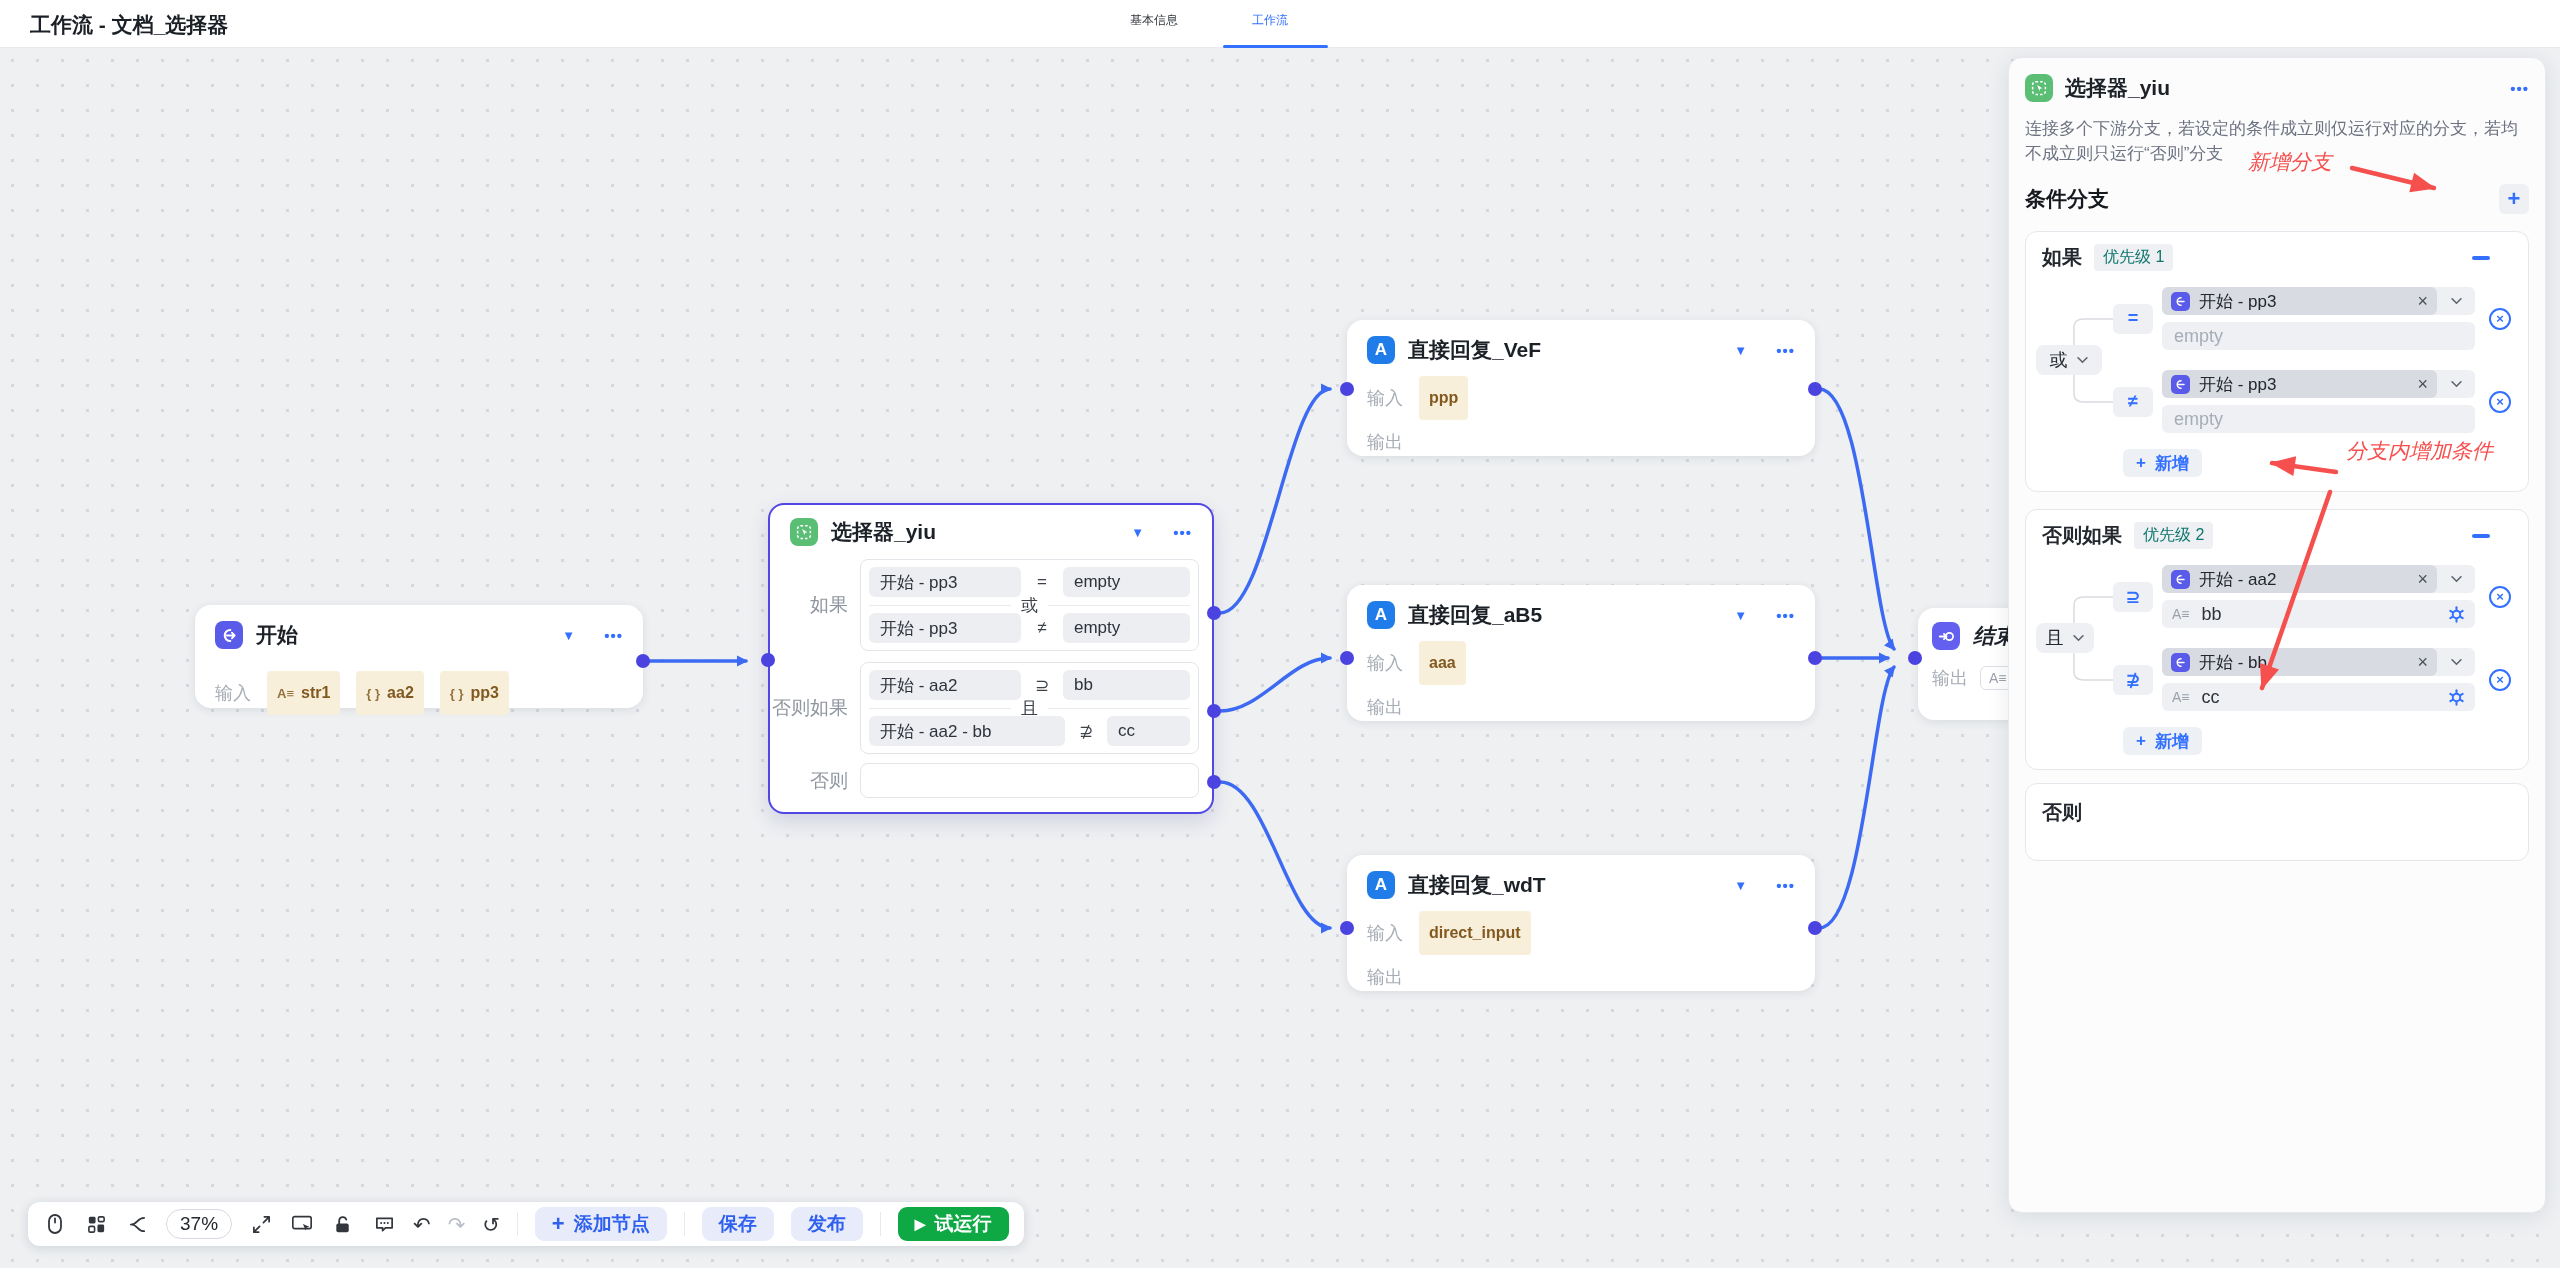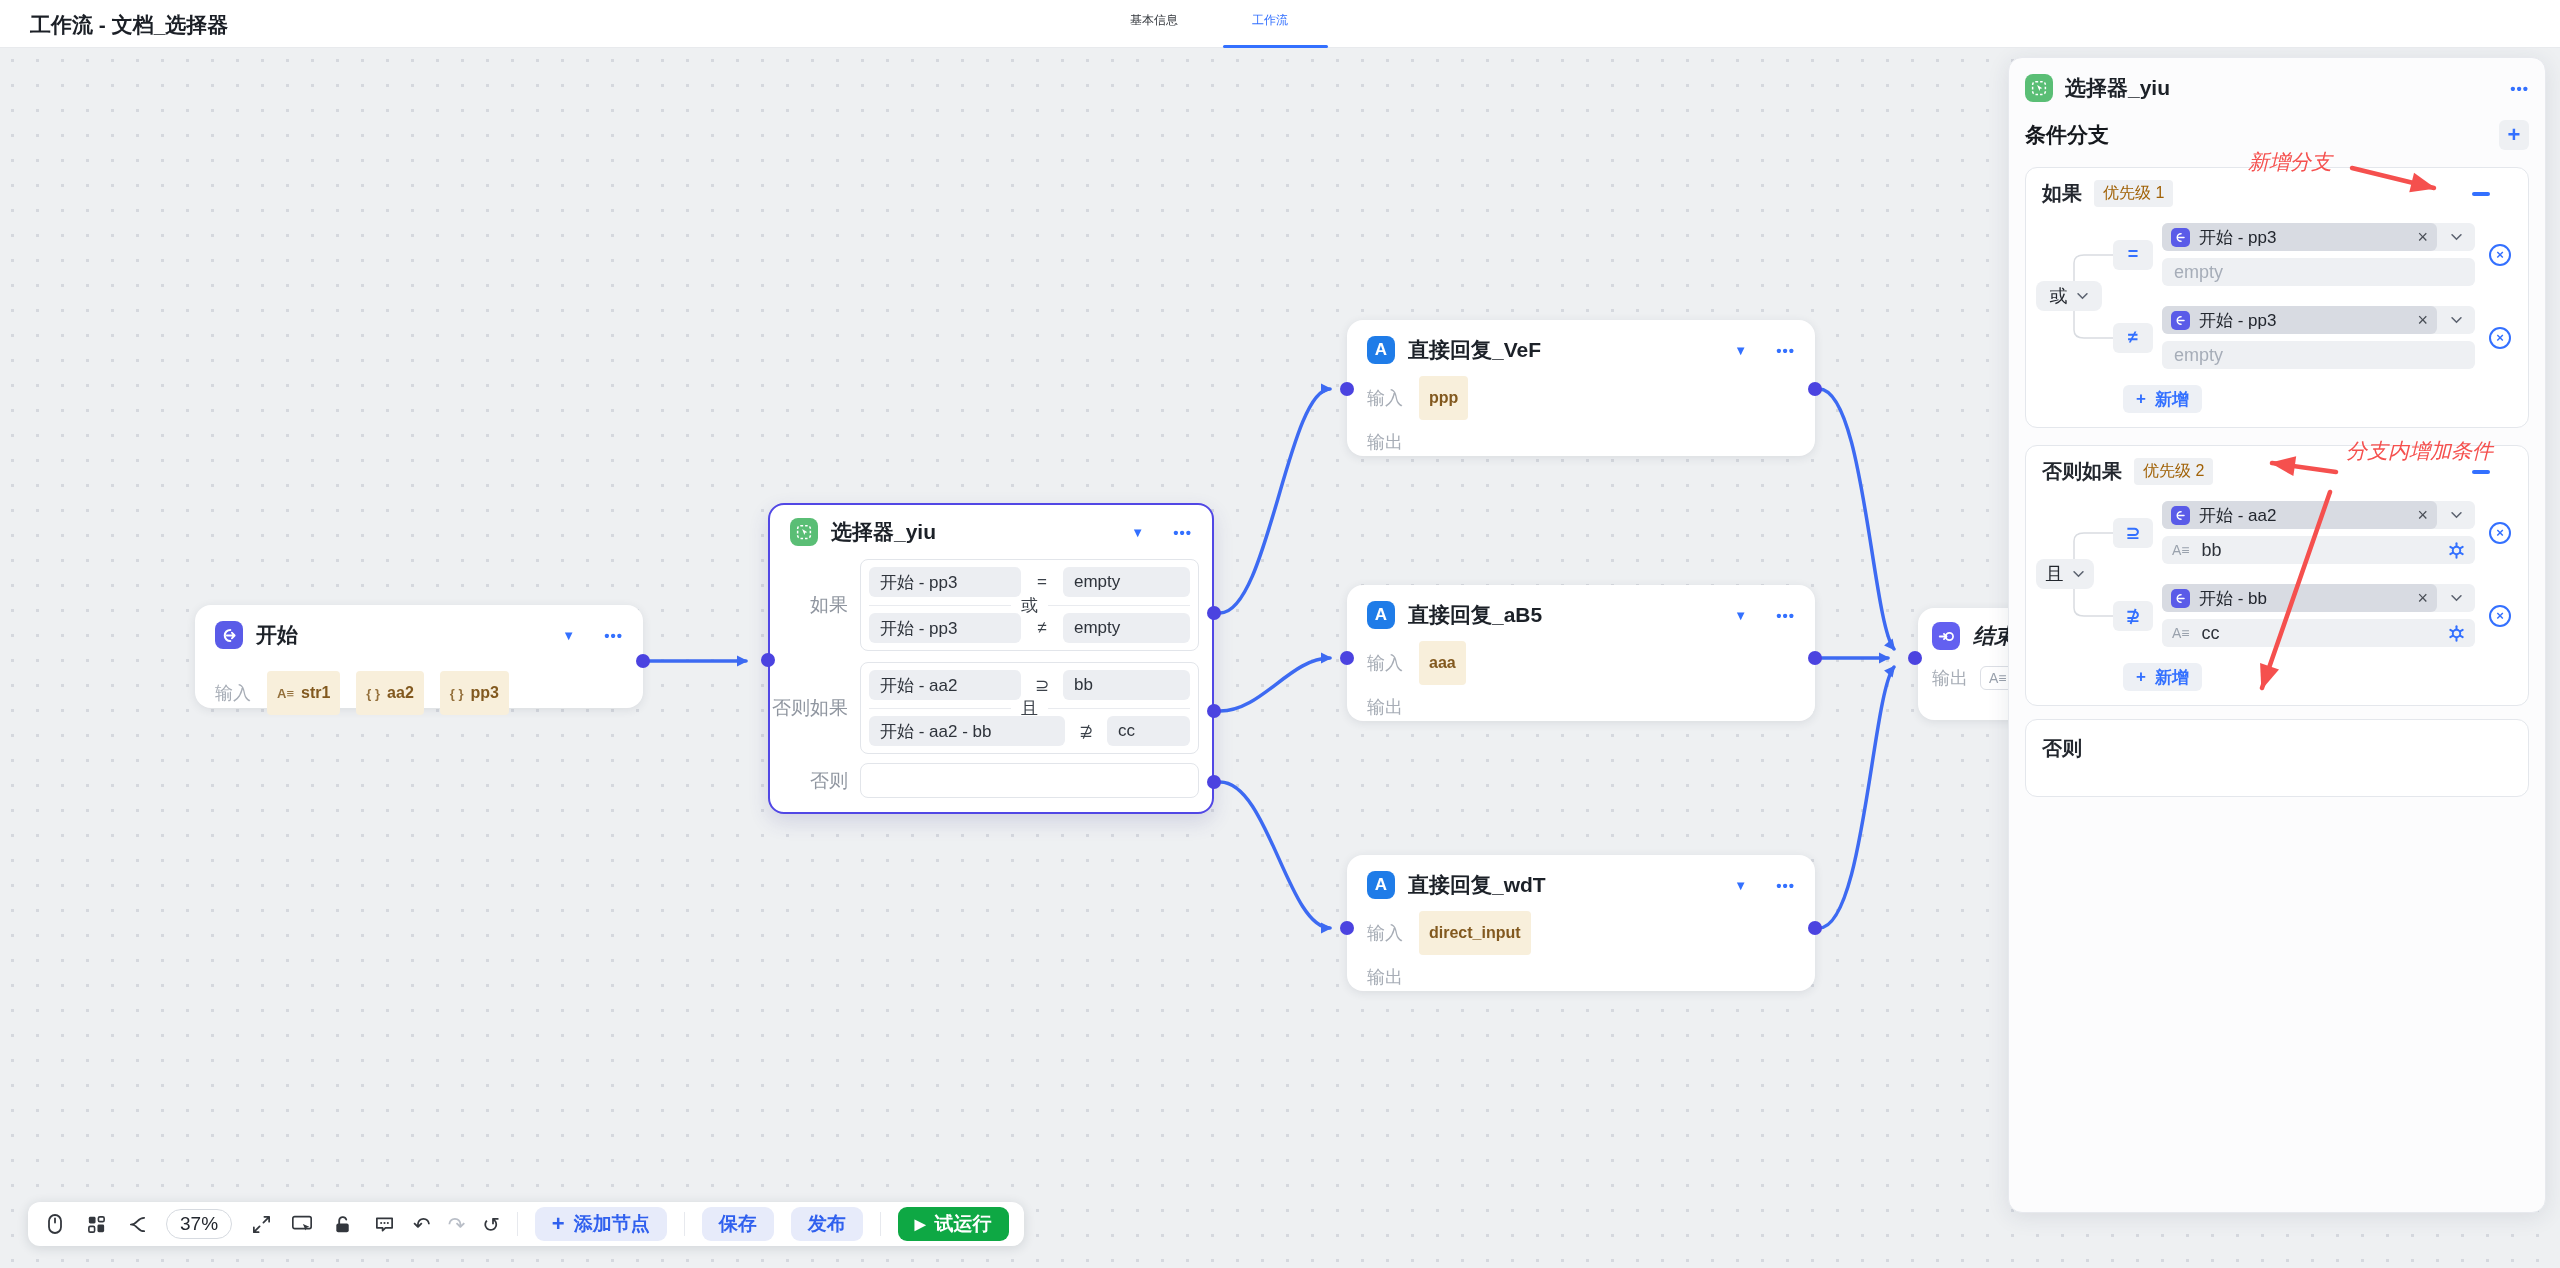--- a/index.html
+++ b/index.html
@@ -62,21 +62,21 @@
   .panel-more { margin-left:auto; color:#3370ff; font-size:15px; font-weight:700; letter-spacing:1px; cursor:pointer; }
   .panel-desc { margin-top:14px; font-size:17px; line-height:25px; color:#6b7280; }
   .section-row { margin-top:18px; display:flex; align-items:center; }
   .section-title { font-size:21px; font-weight:700; color:#15181d; }
   .add-branch-btn { margin-left:auto; width:30px; height:30px; background:#eef0f3; border-radius:6px;
     color:#3370ff; font-size:22px; font-weight:700; display:flex; align-items:center; justify-content:center; cursor:pointer; }
 
   .branch-card { margin-top:17px; border:1px solid #e4e7ec; border-radius:12px; background:#fff; padding:12px 12px 14px 10px; }
   .branch-head { display:flex; align-items:center; gap:12px; margin-bottom:16px; padding-left:6px; }
   .branch-label { font-size:20px; font-weight:700; color:#23272e; }
-  .priority-badge { background:#eef0f3; border-radius:4px; padding:3px 9px; font-size:16px; color:#a16207; }
+  .priority-badge { background:#eef0f3; border-radius:4px; padding:3px 9px; font-size:16px; color:#0f766e; }
   .minus-btn { margin-left:auto; margin-right:26px; width:18px; height:4px; background:#3370ff; border-radius:2px; cursor:pointer; }
   .branch-body { display:flex; }
   .join-col { position:relative; flex:0 0 77px; }
   .join-box { position:absolute; left:0; top:58px; width:66px; height:30px; background:#eef0f3;
     border-radius:8px; display:flex; align-items:center; justify-content:center; gap:8px;
     font-size:18px; color:#23272e; cursor:pointer; }
   .conds { flex:1; }
   .cond-group { display:flex; align-items:center; gap:9px; }
   .cond-group + .cond-group { margin-top:20px; }
   .op-box { width:40px; height:30px; flex:none; background:#eef0f3; border-radius:6px; color:#3370ff;
@@ -317,20 +317,21 @@
   <div class="panel-head">
     <span class="panel-icon">
       <svg width="18" height="18" viewBox="0 0 24 24">
           <rect x="3.5" y="3.5" width="17" height="17" rx="4" fill="none" stroke="#fff" stroke-width="2" stroke-dasharray="3.4 2.6"></rect>
           <path d="M9.5 8l7 4.2-3 .9-.9 3z" fill="#fff"></path>
         </svg>
     </span>
     <span class="panel-title">选择器_yiu</span>
     <span class="panel-more">•••</span>
   </div>
+  <div class="panel-desc">连接多个下游分支，若设定的条件成立则仅运行对应的分支，若均不成立则只运行“否则”分支</div>
   <div class="section-row">
     <span class="section-title">条件分支</span>
     <span class="add-branch-btn">+</span>
   </div>
 
   <div class="branch-card">
     <div class="branch-head">
       <span class="branch-label">如果</span>
       <span class="priority-badge">优先级 1</span>
       <span class="minus-btn"></span>

